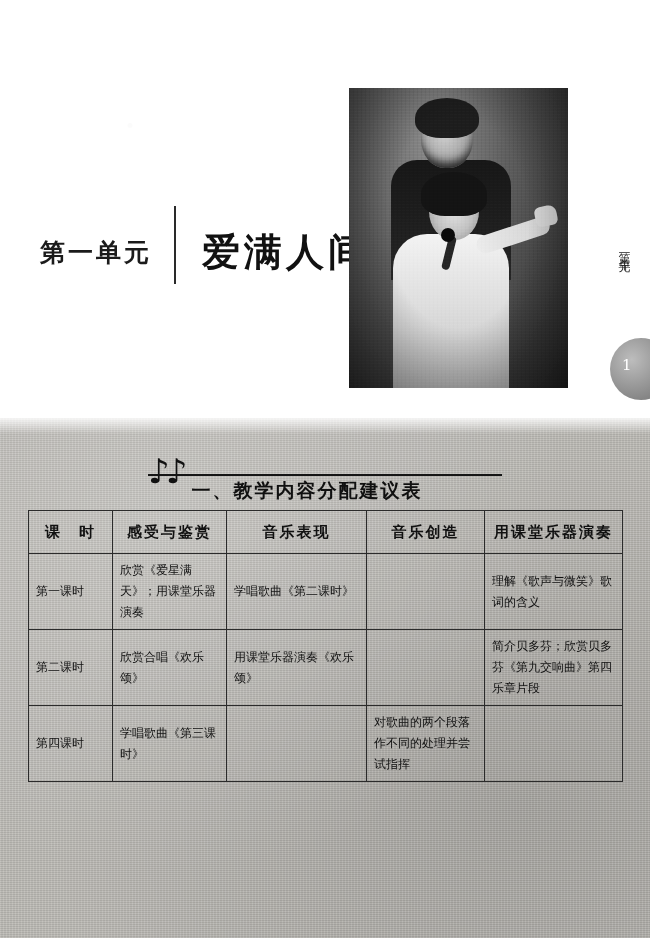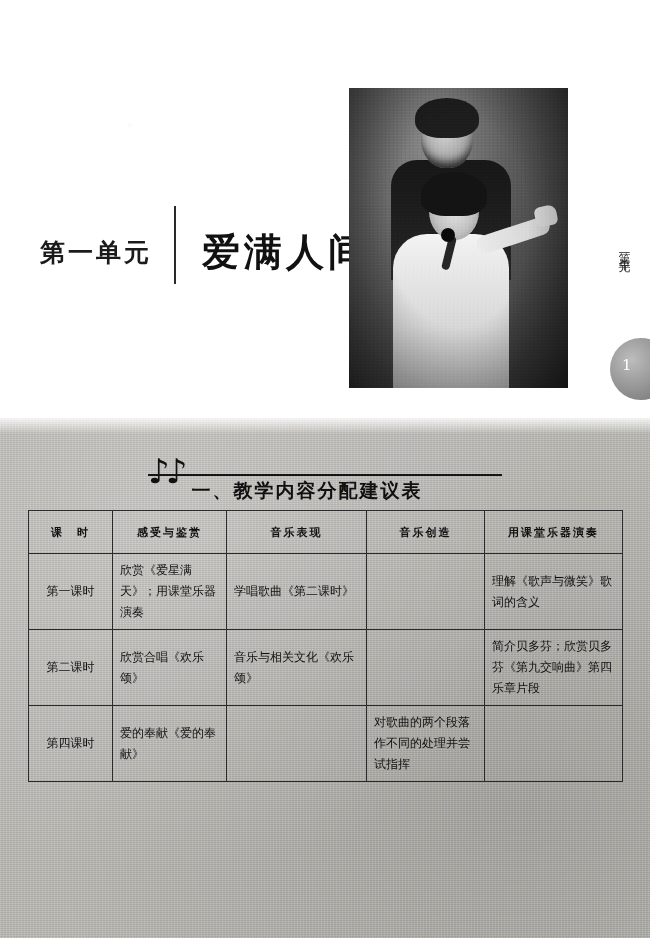--- a/index.html
+++ b/index.html
@@ -287,32 +287,31 @@
     table-layout: fixed;
   }
   table.ct th, table.ct td {
     border: 1px solid #2b2b2b;
     font-family: "DejaVu Serif", serif;
     color: #111;
     vertical-align: middle;
     padding: 6px 7px;
   }
   table.ct th {
-    font-size: 11px;
+    font-size: 15px;
     font-weight: 700;
     text-align: center;
     height: 30px;
     letter-spacing: 2px;
   }
   table.ct td {
     font-size: 12px;
     line-height: 1.75;
   }
   td.ch {
-    text-align: center;
     white-space: nowrap;
     font-size: 12.5px;
     margin-left: 40px;
   }
   .col1 { width: 84px; }
   .col2 { width: 114px; }
   .col3 { width: 140px; }
   .col4 { width: 118px; }
   .col5 { width: 138px; }
 
@@ -389,27 +388,27 @@
         <tr class="r1">
           <td class="ch">第一课时</td>
           <td>欣赏《爱星满天》；用课堂乐器演奏</td>
           <td>学唱歌曲《第二课时》</td>
           <td></td>
           <td>理解《歌声与微笑》歌词的含义</td>
         </tr>
         <tr class="r2">
           <td class="ch">第二课时</td>
           <td>欣赏合唱《欢乐颂》</td>
-          <td>音乐与相关文化《欢乐颂》</td>
+          <td>用课堂乐器演奏《欢乐颂》</td>
           <td></td>
           <td>简介贝多芬；欣赏贝多芬《第九交响曲》第四乐章片段</td>
         </tr>
         <tr class="r4">
           <td class="ch">第四课时</td>
-          <td>爱的奉献《爱的奉献》</td>
+          <td>学唱歌曲《第三课时》</td>
           <td></td>
           <td>对歌曲的两个段落作不同的处理并尝试指挥</td>
           <td></td>
         </tr>
       </tbody>
     </table>
   </div>
 
 </div>
 

